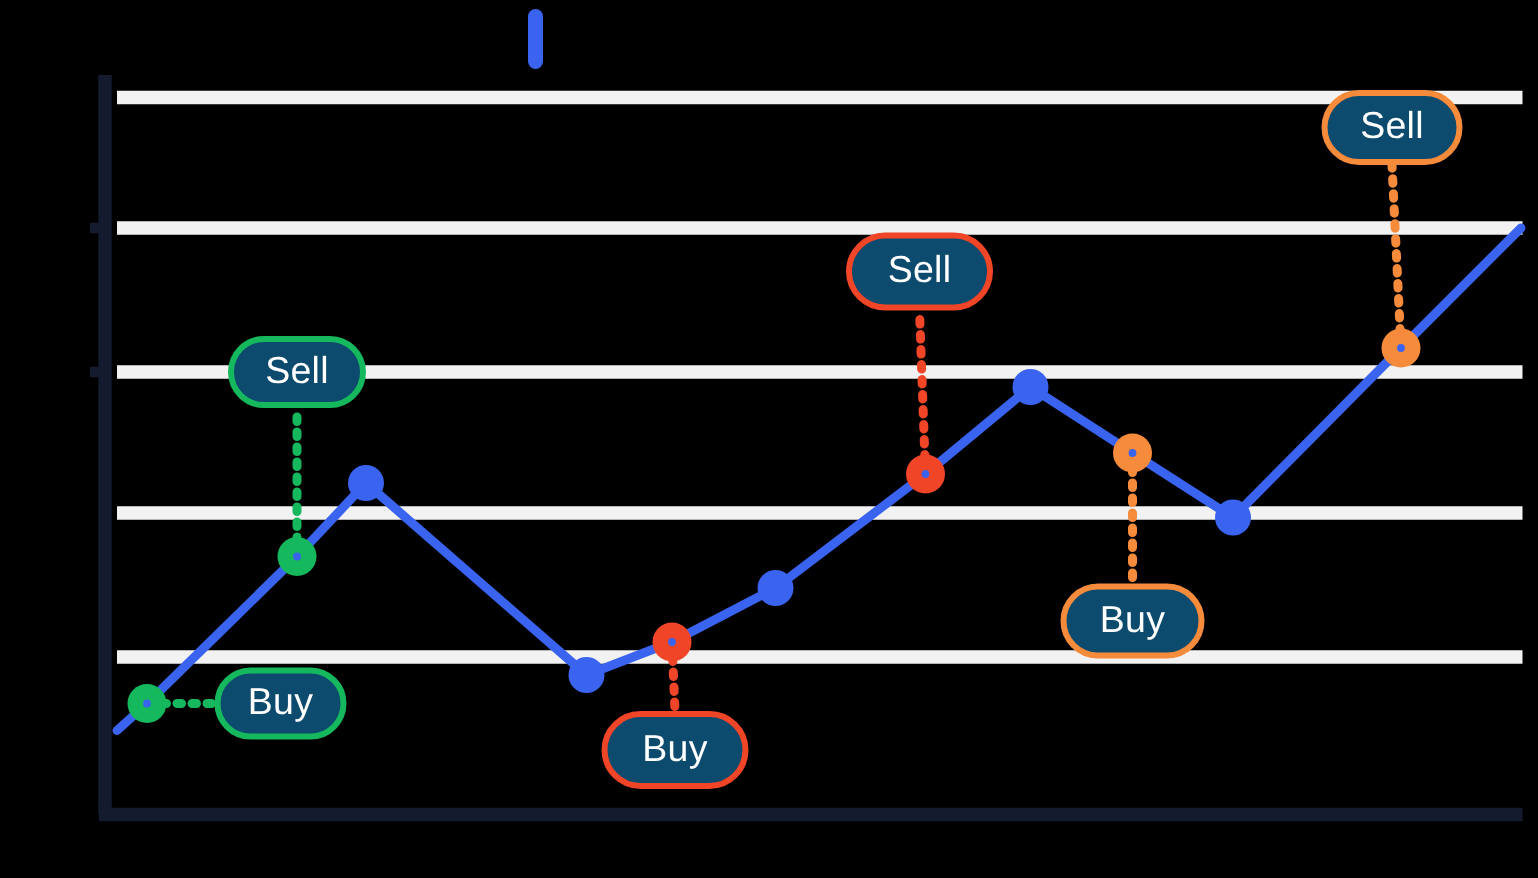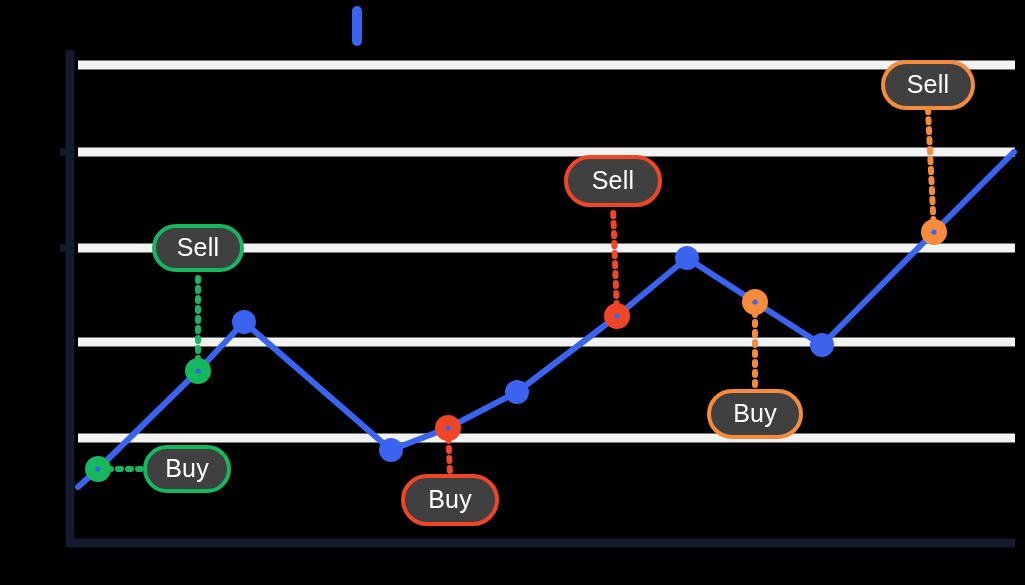--- a/index.html
+++ b/index.html
@@ -25,21 +25,21 @@
     top: 0;
     width: 1025px;
     height: 585px;
     display: block;
   }
   .pill {
     position: absolute;
     display: flex;
     align-items: center;
     justify-content: center;
-    background: #404040;
+    background: #0c4a6e;
     color: #ffffff;
     font-size: 25px;
     font-family: "Liberation Sans", sans-serif;
     letter-spacing: 0.2px;
     border-style: solid;
     border-width: 4px;
     border-radius: 999px;
     box-sizing: border-box;
     white-space: nowrap;
     line-height: 1;

